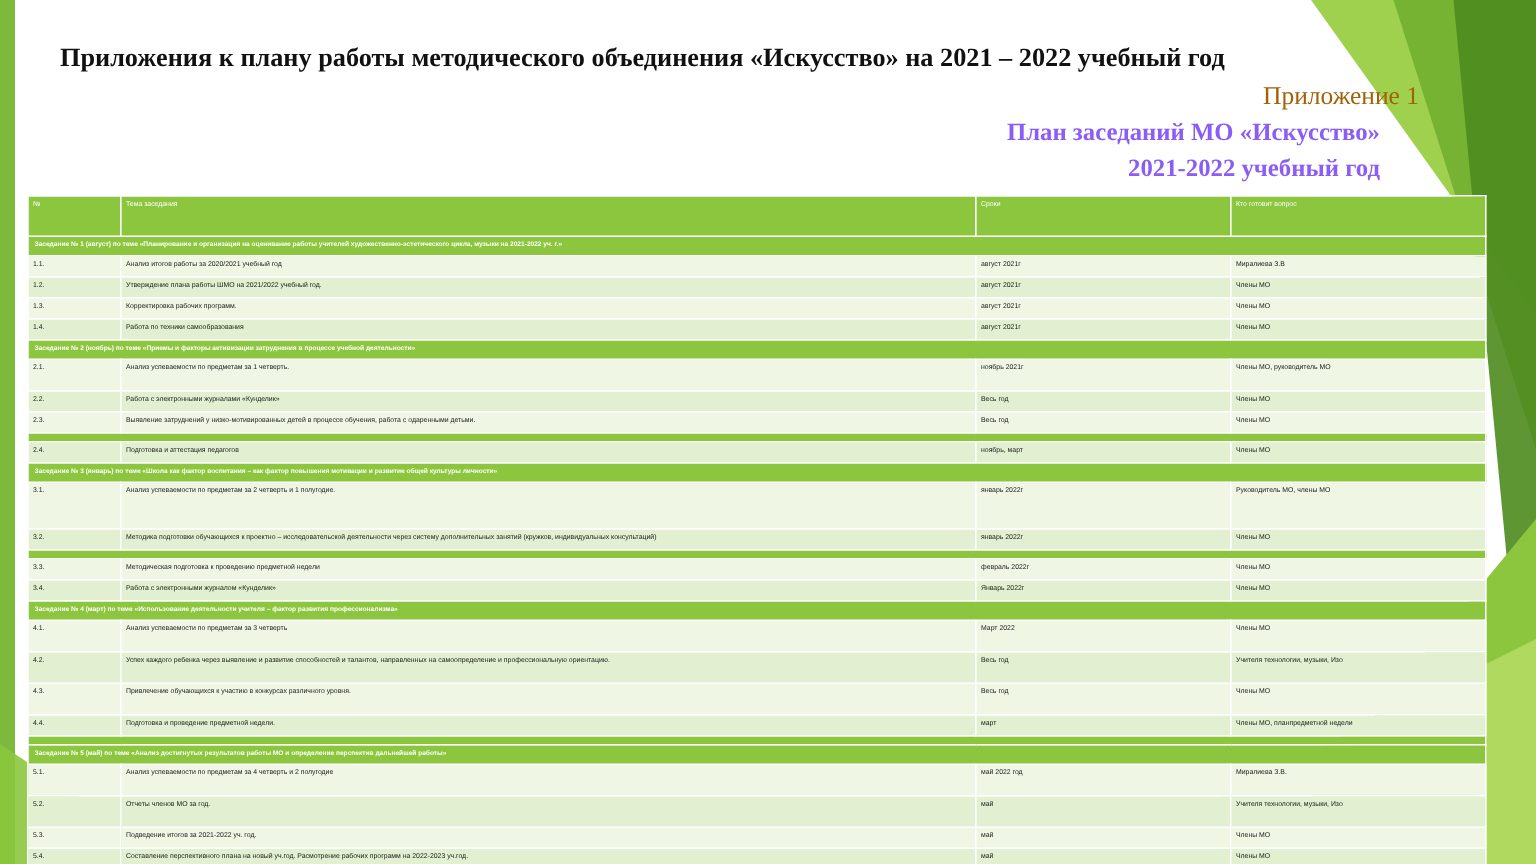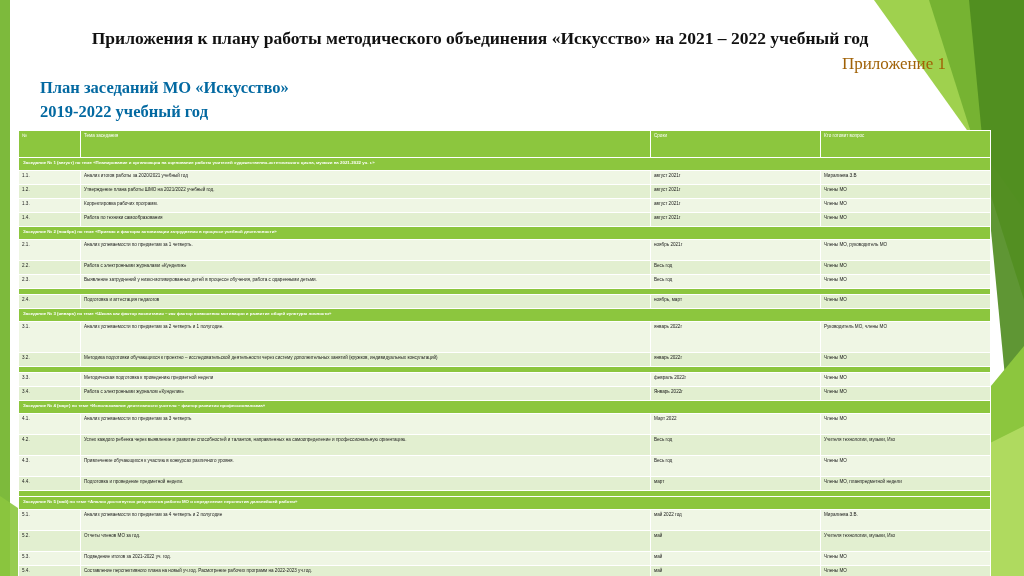--- a/index.html
+++ b/index.html
@@ -52,40 +52,39 @@
   .deco-bl1 {
     left: 0; bottom: 0; width: 0; height: 0;
     border-bottom: 80px solid #8CC63E;
     border-right: 120px solid transparent;
     opacity: .9;
   }
 
   .title-main {
     position: absolute;
     left: 40px; top: 28px; width: 880px;
-    text-align: center;
     font-size: 17.5px;
     font-weight: bold;
     color: #111111;
     line-height: 1.2;
   }
   .appendix-label {
     position: absolute;
     right: 78px; top: 54px;
     font-size: 17px;
     color: #a16207;
     font-family: "Liberation Serif", serif;
   }
   .subtitle {
     position: absolute;
     left: 40px; top: 76px; width: 880px;
-    text-align: left;
+    text-align: right;
     font-size: 16.5px;
     font-weight: bold;
-    color: #0369a1;
+    color: #8b5cf6;
     line-height: 1.45;
   }
   .subtitle div { display: block; }
 
   .table-wrap {
     position: absolute;
     left: 18px; top: 130px;
     width: 972px;
   }
   table.plan {
@@ -153,21 +152,21 @@
   <div class="deco deco-tr3"></div>
   <div class="deco deco-br1"></div>
   <div class="deco deco-br2"></div>
   <div class="deco deco-bl1"></div>
 
   <div class="title-main">Приложения к плану работы методического объединения «Искусство» на 2021 – 2022 учебный год</div>
   <div class="appendix-label">Приложение 1</div>
 
   <div class="subtitle">
     <div>План заседаний МО «Искусство»</div>
-    <div>2019-2022 учебный год</div>
+    <div>2021-2022 учебный год</div>
   </div>
 
   <div class="table-wrap">
     <table class="plan">
       <colgroup>
         <col class="c-num">
           <col class="c-topic">
           <col class="c-term">
           <col class="c-resp">
       </colgroup>

